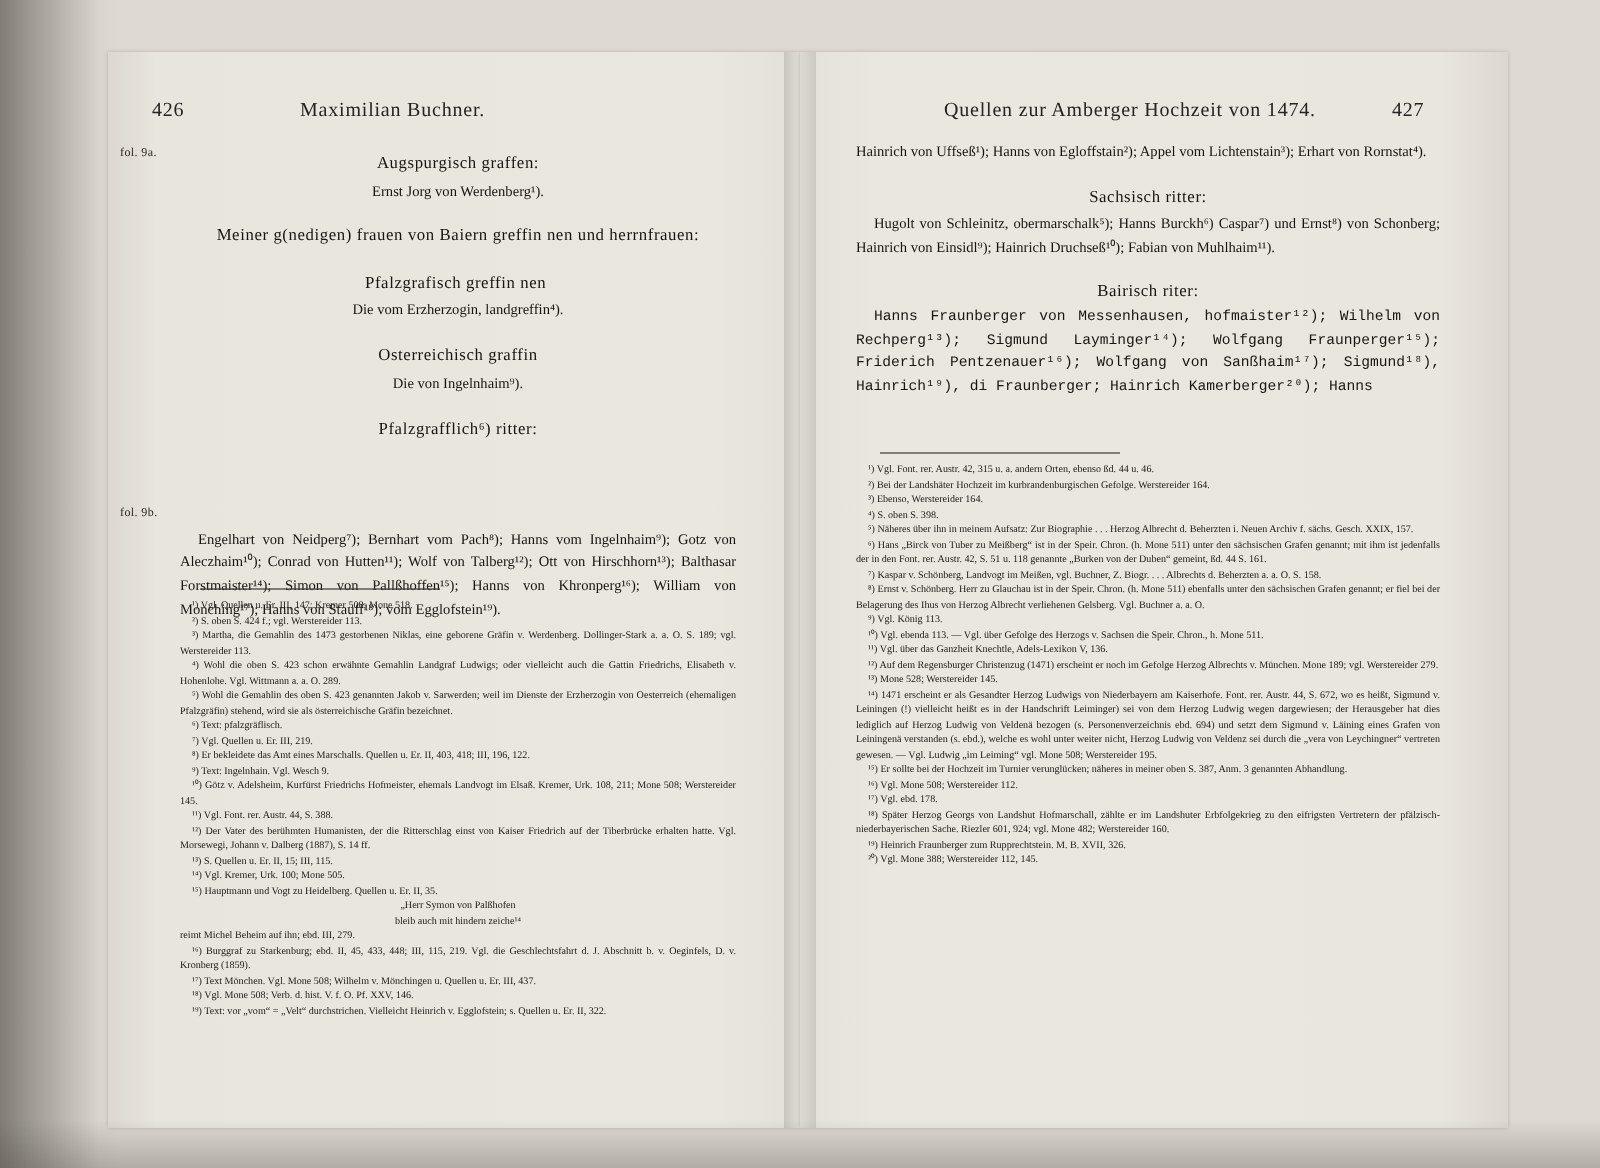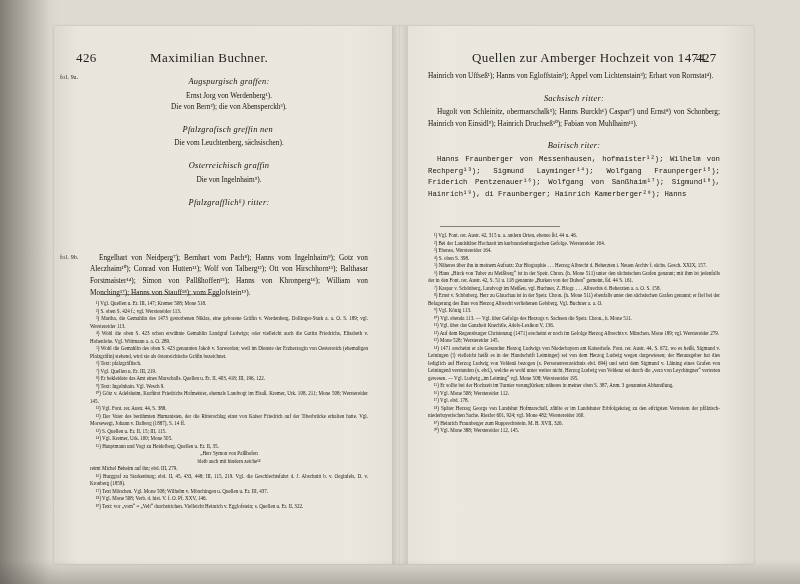--- a/index.html
+++ b/index.html
@@ -22,31 +22,31 @@
   .page-left{left:54px;top:26px;width:346px;height:538px;
     background:linear-gradient(90deg,#dcd8cf 0px,#e8e5dd 24px,#eae7df 300px,#e3e0d8 346px);}
   .page-right{left:400px;top:26px;width:354px;height:538px;
     background:linear-gradient(90deg,#e4e1d9 0px,#eae7df 40px,#e9e6de 320px,#dcd8d0 354px);}
   .gutter{
     position:absolute;left:392px;top:26px;width:16px;height:538px;
     background:linear-gradient(90deg,rgba(90,86,80,0.20),rgba(150,146,138,0.05) 45%,rgba(90,86,80,0.18));
   }
   
   .hdr{
-    position:absolute;font-size:13px;letter-spacing:0.4px;color:#262320;
+    position:absolute;font-size:10px;letter-spacing:0.4px;color:#262320;
     white-space:nowrap;
   }
   
   .body{
     position:absolute;color:#17150f;font-size:7.3px;line-height:11.6px;
     text-align:justify;
   }
   .ctr{text-align:center;}
   .head-c{
-    text-align:center;font-size:8.4px;margin:6px 0 2px 0;letter-spacing:0.3px;font-style:italic;
+    text-align:center;font-size:8.4px;margin:6px 0 2px 0;letter-spacing:0.3px;
   }
   .marg{
     position:absolute;font-size:6px;color:#2b2822;letter-spacing:0.2px;
   }
   
   .fn{
     position:absolute;color:#1b1914;font-size:5.05px;line-height:7.5px;
     text-align:justify;
   }
   .fn p{margin:0;text-indent:6px;}
@@ -72,24 +72,24 @@
   <div class="hdr pg" style="left:22px;top:24px;">426</div>
   <div class="hdr" style="left:96px;top:24px;">Maximilian Buchner.</div>
 
   <div class="marg" style="left:6px;top:48px;">fol. 9a.</div>
   <div class="marg" style="left:6px;top:228px;">fol. 9b.</div>
 
   <div class="body" style="left:36px;top:44px;width:278px;">
     <div class="head-c">Augspurgisch graffen:</div>
     <div class="ctr">Ernst Jorg von Werdenberg¹).</div>
 
-    <div class="ctr">Die von Bern²); die von Abensperckh³).</div>
+    <div class="head-c" style="margin-top:11px;line-height:12.6px;">Meiner g(nedigen) frauen von Baiern greffin&nbsp;nen&nbsp;und herrnfrauen:</div>
 
     <div class="head-c" style="margin-top:11px;">Pfalzgrafisch greffin&nbsp;nen&nbsp;</div>
-    <div class="ctr">Die vom Leuchtenberg, sächsischen).</div>
+    <div class="ctr">Die vom Erzherzogin, landgreffin⁴).</div>
 
     <div class="head-c" style="margin-top:11px;">Osterreichisch graffin</div>
     <div class="ctr">Die von Ingelnhaim⁹).</div>
 
     <div class="head-c" style="margin-top:12px;">Pfalzgrafflich⁶) ritter:</div>
     <div style="text-indent:9px;margin-top:43px;">Engelhart von Neidperg⁷); Bernhart vom Pach⁸); Hanns vom Ingelnhaim⁹); Gotz von Aleczhaim¹⁰); Conrad von Hutten¹¹); Wolf von Talberg¹²); Ott von Hirschhorn¹³); Balthasar Forstmaister¹⁴); Simon von Pallßhoffen¹⁵); Hanns von Khronperg¹⁶); William von Monching¹⁷); Hanns von Stauff¹⁸); vom Egglofstein¹⁹).</div>
   </div>
 
   <div class="fnrule" style="left:46px;top:268px;width:120px;"></div>
 

